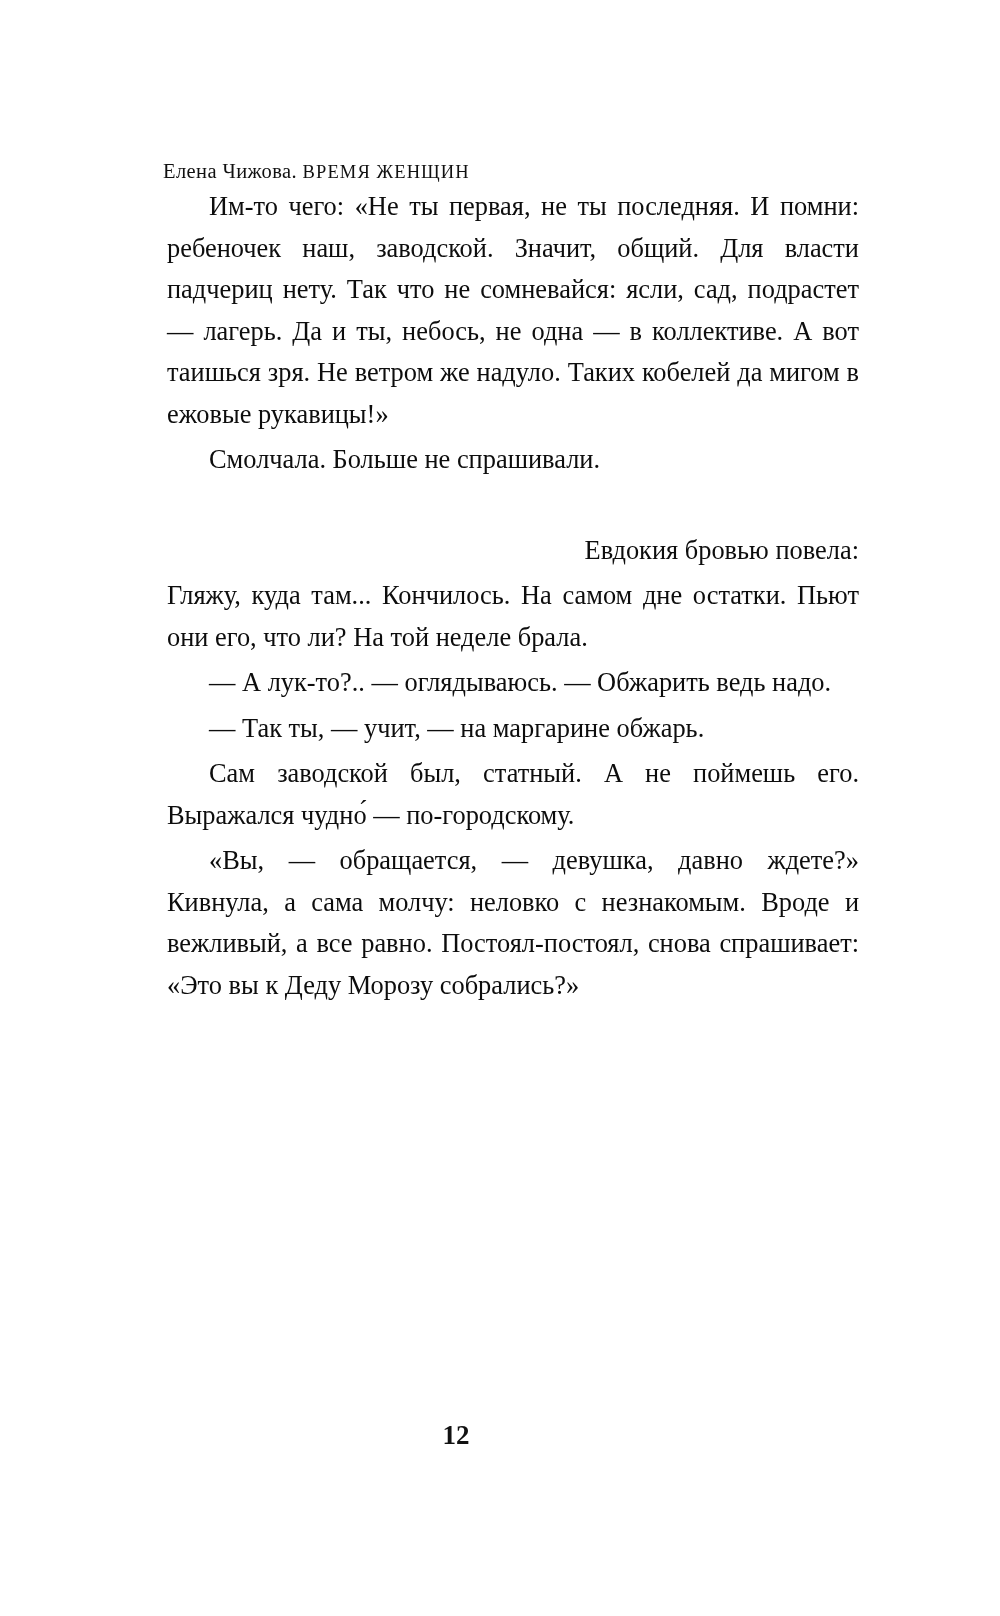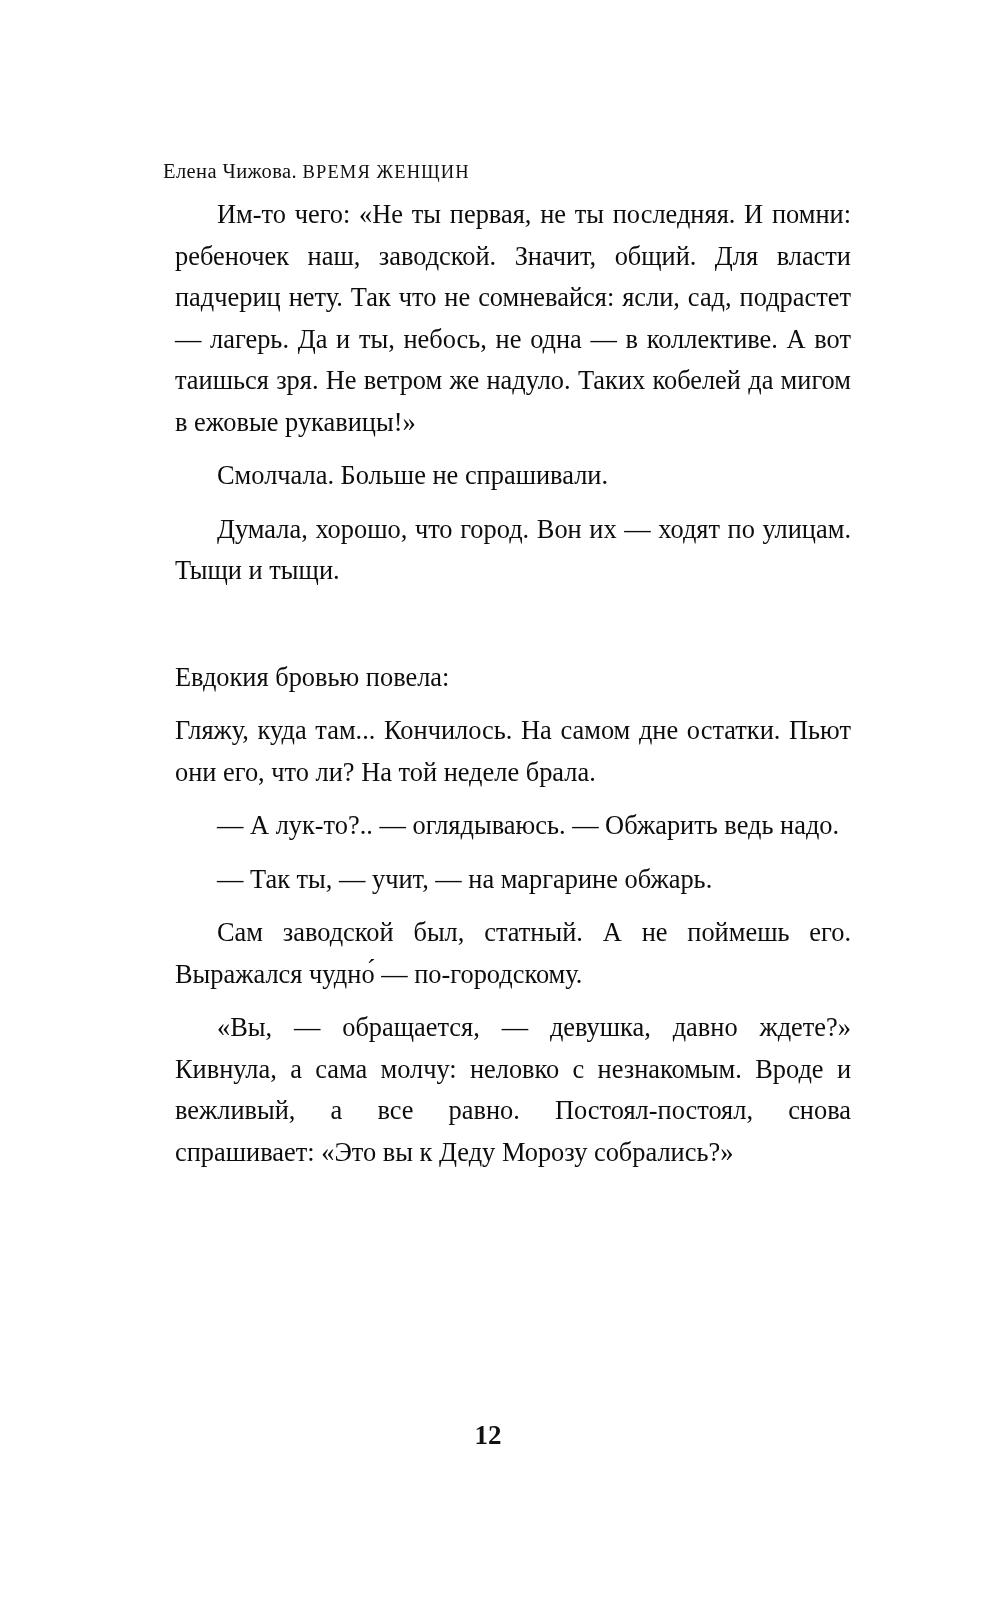--- a/index.html
+++ b/index.html
@@ -42,63 +42,61 @@
     font-size: 18.5px;
     letter-spacing: 1.1px;
   }
   .text-body {
     position: absolute;
     left: 163px;
     top: 182px;
     width: 700px;
   }
   p.para {
-    margin: 12px;
+    margin: 4px;
     font-size: 26.4px;
     line-height: 41.5px;
     text-align: justify;
     text-justify: inter-word;
     text-indent: 42px;
     hyphens: manual;
   }
   p.para.noindent {
     text-indent: 0;
   }
   p.para.last-left {
-    text-align: left;
+    text-align: right;
   }
   .gap {
     height: 41px;
   }
   .folio {
     position: absolute;
     left: 0;
     top: 1420px;
     width: 912px;
     text-align: center;
     font-size: 27px;
     font-weight: 700;
     color: #111;
-    margin-left: 32px;
   }
 </style>
 </head>
 <body>
 
 <div class="page">
 
   <div class="running-head">
     <span class="rh-author">Елена Чижова.</span>
     <span class="rh-title">ВРЕМЯ ЖЕНЩИН</span>
   </div>
 
   <div class="text-body">
     <p class="para">Им-то чего: «Не ты первая, не ты последняя. И помни: ребеночек наш, заводской. Значит, общий. Для власти падчериц нету. Так что не сомневайся: ясли, сад, подрастет — лагерь. Да и ты, небось, не одна — в коллективе. А вот таишься зря. Не ветром же надуло. Таких кобелей да мигом в ежовые рукавицы!»</p>
     <p class="para">Смолчала. Больше не спрашивали.</p>
-    <p class="para">Думала, хорошо, что город. Вон их — ходят по улицам. Тыщи и тыщи.</p>
 
     <div class="gap"></div>
 
     <p class="para noindent last-left">Евдокия бровью повела:</p>
     <p class="para noindent">Гляжу, куда там... Кончилось. На самом дне остатки. Пьют они его, что ли? На той неделе брала.</p>
     <p class="para">— А лук-то?.. — оглядываюсь. — Обжарить ведь надо.</p>
     <p class="para">— Так ты, — учит, — на маргарине обжарь.</p>
     <p class="para">Сам заводской был, статный. А не поймешь его. Выражался чудно́ — по-городскому.</p>
     <p class="para">«Вы, — обращается, — девушка, давно ждете?» Кивнула, а сама молчу: неловко с незнакомым. Вроде и вежливый, а все равно. Постоял-постоял, снова спрашивает: «Это вы к Деду Морозу собрались?»</p>
   </div>

